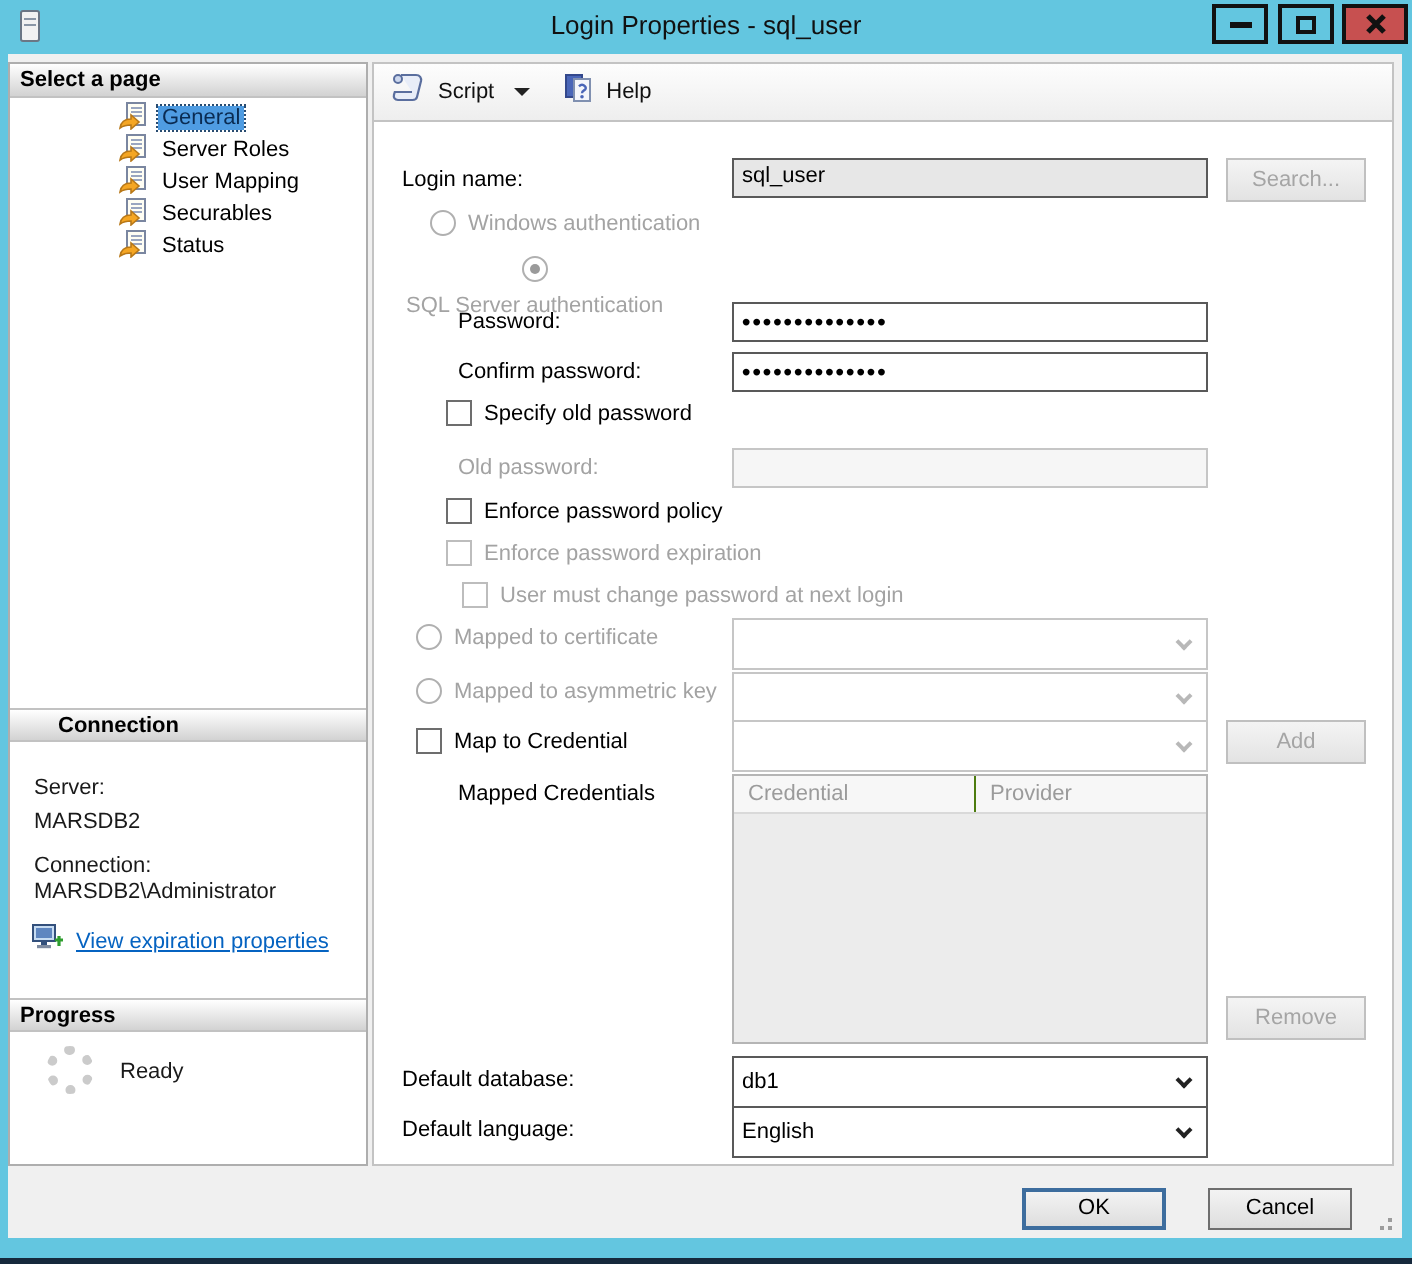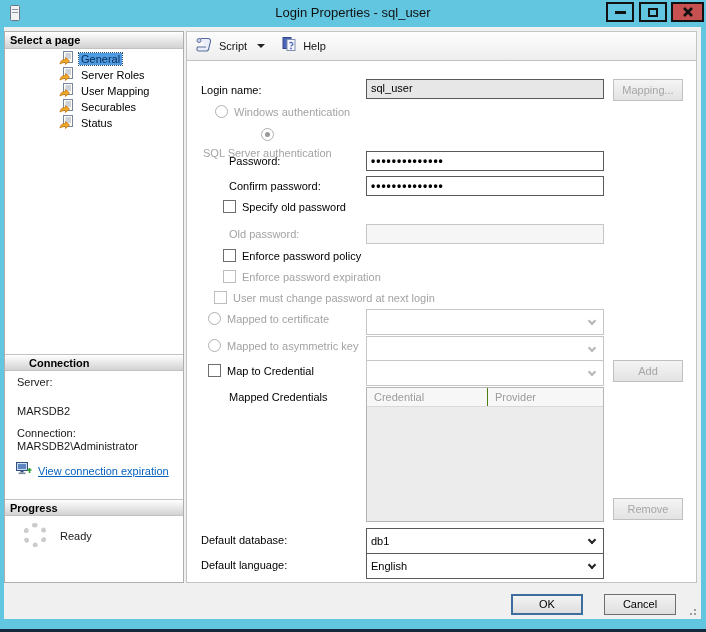--- a/index.html
+++ b/index.html
@@ -160,35 +160,35 @@
                 <line x1="6.5" y1="3" x2="12" y2="3" stroke="#9aa6c0"></line>
                 <line x1="6.5" y1="5" x2="12" y2="5" stroke="#9aa6c0"></line>
                 <line x1="6.5" y1="7" x2="12" y2="7" stroke="#9aa6c0"></line>
                 <path d="M1 13 C1.5 9.5 4 8.5 6.5 8.5 L6.5 6.5 L10.5 10 L6.5 13.5 L6.5 11.5 C4.5 11.5 2.5 12 1 13 Z" fill="#f5a623" stroke="#b87818" stroke-width="0.8"></path>
               </svg></span>
           <span class="tlabel">Status</span>
         </div>
       </div>
 
       <div class="side-h mid conn-h">Connection</div>
-      <div class="side-text" style="left:12px; top:344px;">Server:</div>
+      <div class="side-text" style="left:12px; top:356px;">Server:</div>
       <div class="side-text" style="left:12px; top:373px;">MARSDB2</div>
       <div class="side-text" style="left:12px; top:395px;">Connection:</div>
       <div class="side-text" style="left:12px; top:408px;">MARSDB2\Administrator</div>
       <div class="link-row">
         <span>
           <svg width="18" height="15" viewBox="0 0 18 15">
             <rect x="1.5" y="1.5" width="11" height="8" fill="#c7dcf2" stroke="#33507c"></rect>
             <rect x="3" y="3" width="8" height="5" fill="#5e86c0"></rect>
             <rect x="5.5" y="9.5" width="3" height="2" fill="#33507c"></rect>
             <rect x="3.5" y="11.5" width="7" height="1.6" fill="#7d8aa0"></rect>
             <path d="M12.5 9 L16.5 9 M14.5 7 L14.5 12" stroke="#2f9e2f" stroke-width="1.6"></path>
           </svg>
         </span>
-        <span class="link">View connection expiration</span>
+        <span class="link">View expiration properties</span>
       </div>
 
       <div class="side-h mid prog-h">Progress</div>
       <div class="spinner"></div>
       <div class="side-text" style="left:55px; top:498px;">Ready</div>
     </div>
 
     <div class="toolbar">
       <span>
         <svg width="18" height="15" viewBox="0 0 18 15">
@@ -206,21 +206,21 @@
           <circle cx="10" cy="12.4" r="0.9" fill="#4a66b8"></circle>
         </svg>
       </span>
       <span class="tb-label">Help</span>
     </div>
 
     <div class="panel">
 
       <div class="flabel abs" style="left:14px; top:23px;">Login name:</div>
       <div class="field readonly" style="left:179px; top:18px; width:238px;">sql_user</div>
-      <div class="sbtn" style="left:426px; top:18px; width:70px;">Mapping...</div>
+      <div class="sbtn" style="left:426px; top:18px; width:70px;">Search...</div>
 
       <div class="ctlrow" style="left:28px; top:44px;">
         <span class="rb"></span>
         <span class="flabel dis">Windows authentication</span>
       </div>
       <div class="ctlrow" style="left:16px; top:67px;flex-direction:column;">
         <span class="rb on"></span>
         <span class="flabel dis">SQL Server authentication</span>
       </div>
 
@@ -239,21 +239,21 @@
       <div class="field dis" style="left:179px; top:163px; width:238px;"></div>
 
       <div class="ctlrow" style="left:36px; top:188px;">
         <span class="cb"></span>
         <span class="flabel">Enforce password policy</span>
       </div>
       <div class="ctlrow" style="left:36px; top:209px;">
         <span class="cb dis"></span>
         <span class="flabel dis">Enforce password expiration</span>
       </div>
-      <div class="ctlrow" style="left:27px; top:230px;">
+      <div class="ctlrow" style="left:44px; top:230px;">
         <span class="cb dis"></span>
         <span class="flabel dis">User must change password at next login</span>
       </div>
 
       <div class="ctlrow" style="left:21px; top:251px;">
         <span class="rb"></span>
         <span class="flabel dis">Mapped to certificate</span>
       </div>
       <div class="combo dis" style="left:179px; top:248px; width:238px;">
         <span class="val"></span>

